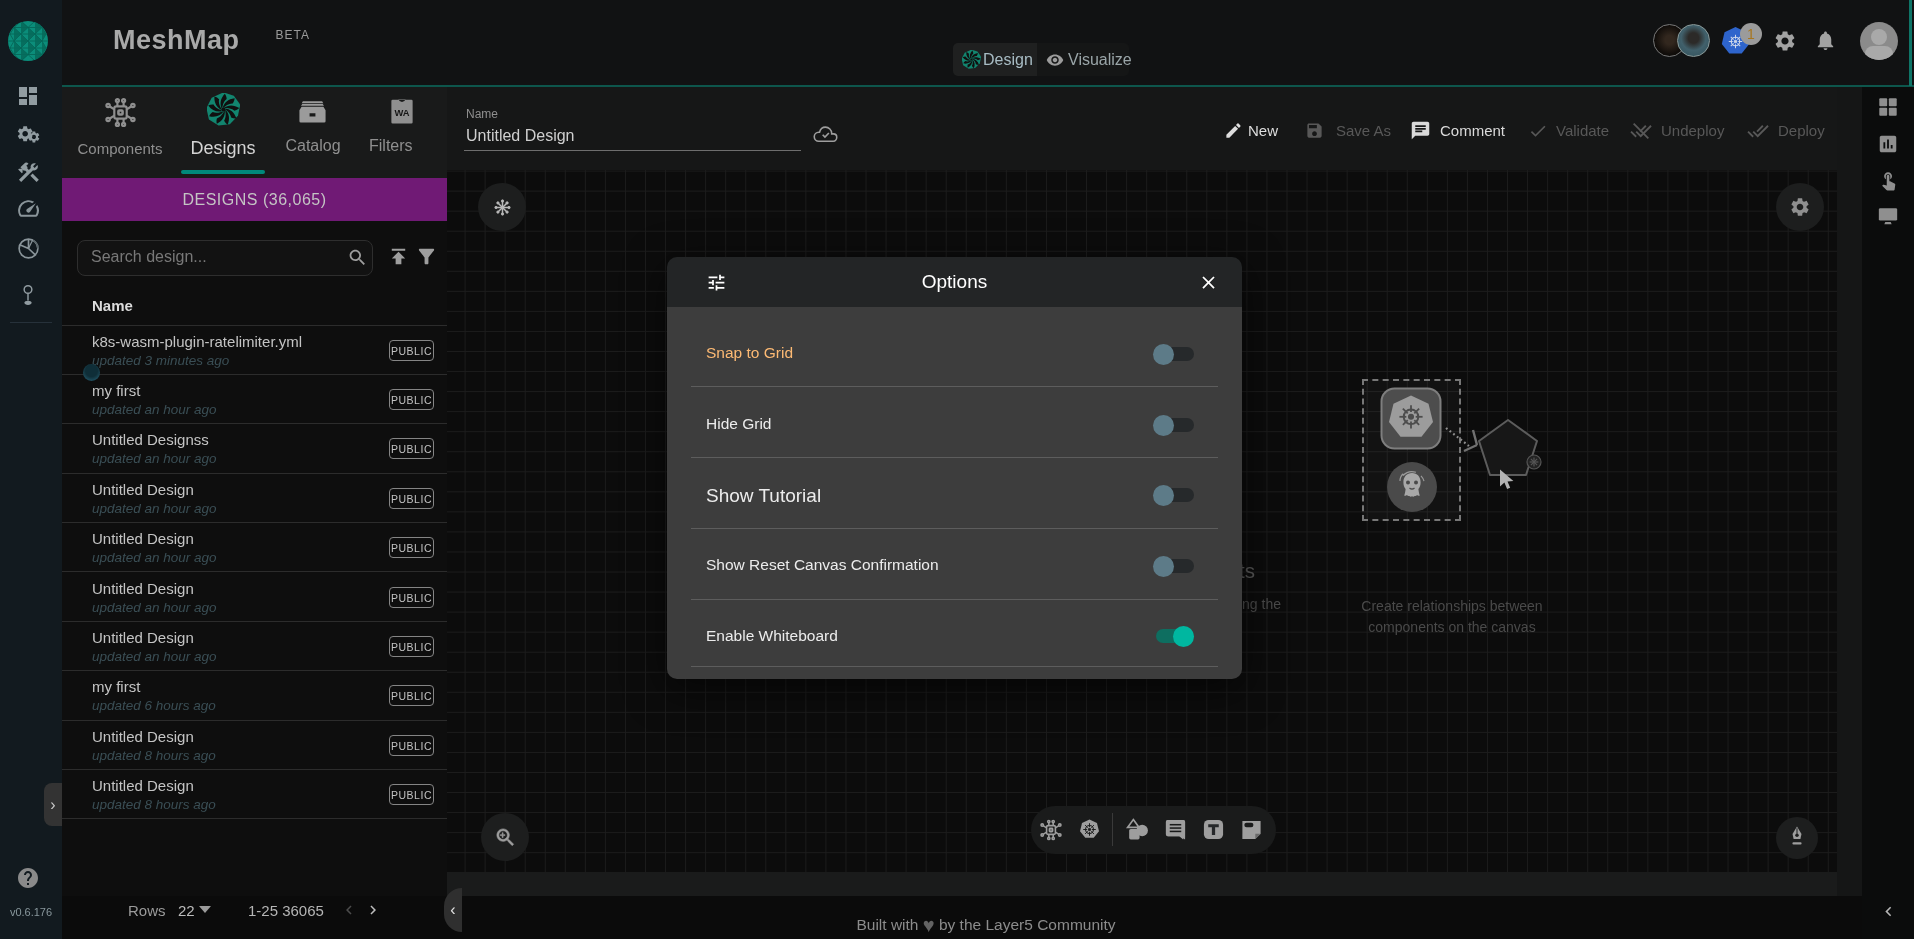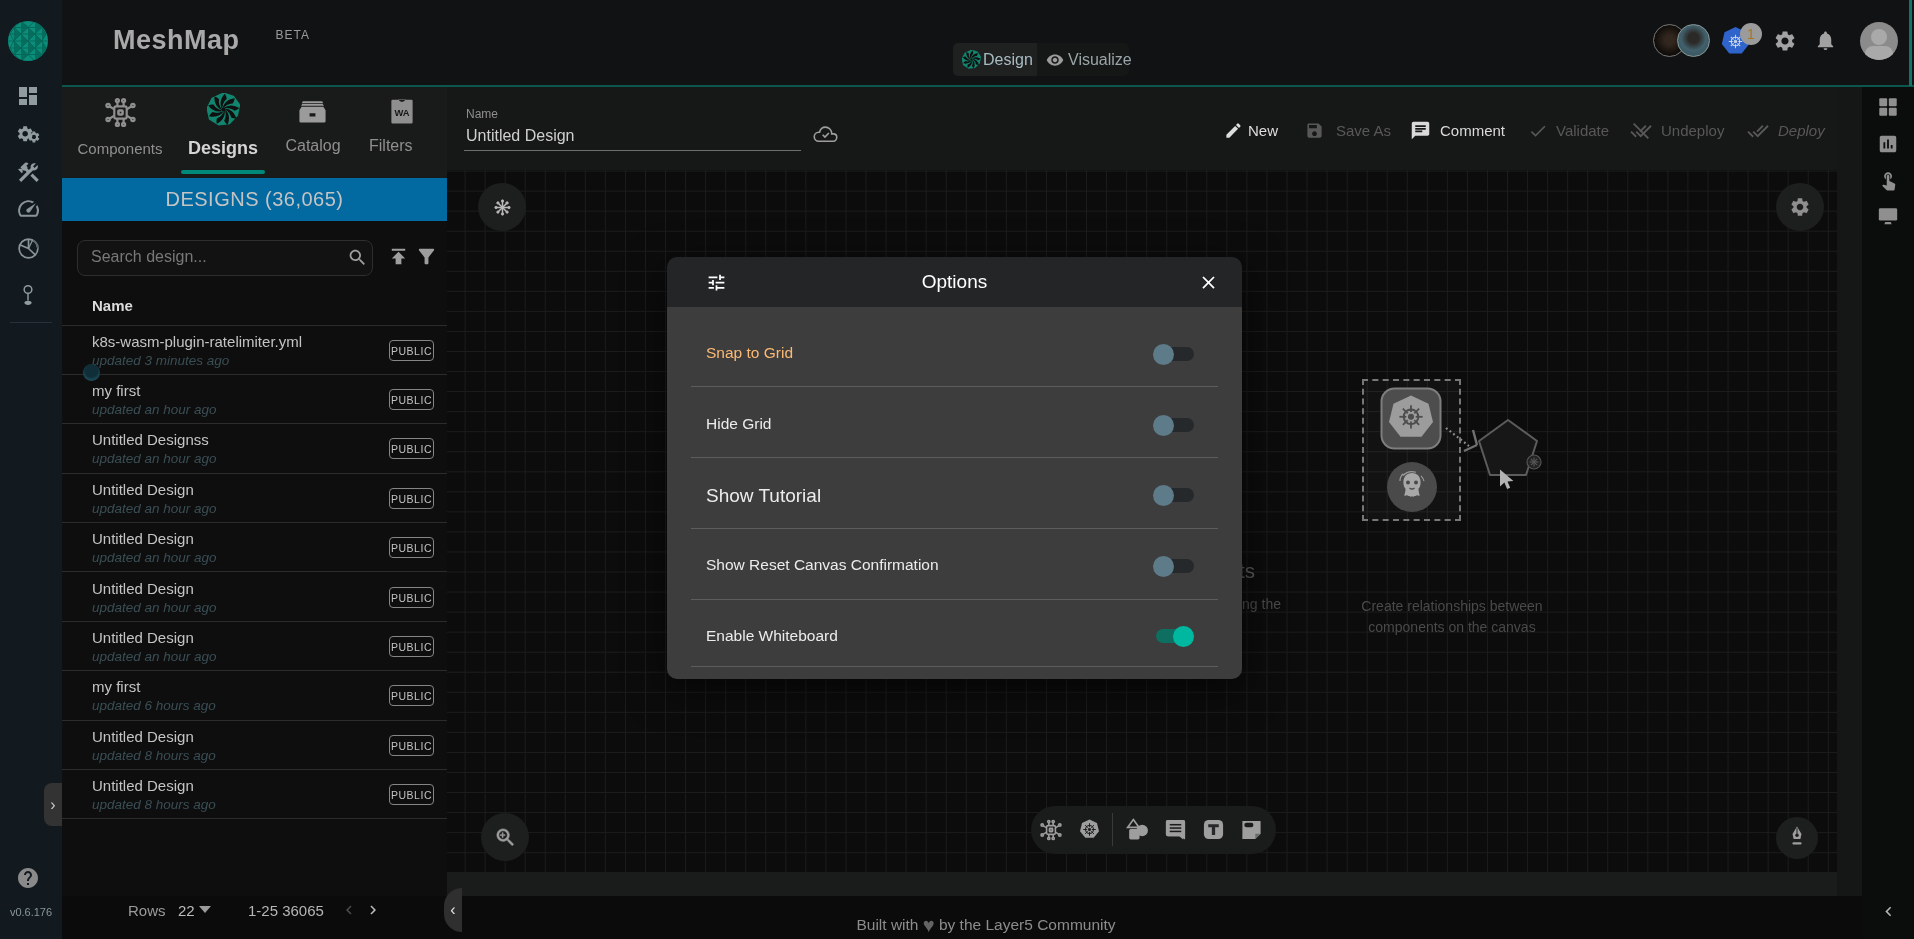--- a/index.html
+++ b/index.html
@@ -42,24 +42,24 @@
       <path d="M6 6.5 L2 13 M13 0 L6 6.5 M20 6.5 L13 0 M27 0 L20 6.5 M34 6.5 L27 0 M2 13 L6 20 L2 27 L6 33.5 M13 40 L6 33.5 M20 33.5 L13 40 M27 40 L20 33.5 M34 33.5 L27 40"></path>
     </g>
     <g fill="#066a5b" opacity="0.9">
       <path d="M13 0 L20 6.5 L13 13 Z M27 0 L34 6.5 L27 13 Z M6 6.5 L13 13 L6 20 Z M20 6.5 L27 13 L20 20 Z M34 6.5 L38 13 L34 20 Z M13 13 L20 20 L13 27 Z M27 13 L34 20 L27 27 Z M6 20 L13 27 L6 33.5 Z M20 20 L27 27 L20 33.5 Z M34 20 L38 27 L34 33.5 Z M13 27 L20 33.5 L13 40 Z M27 27 L34 33.5 L27 40 Z"></path>
     </g>
     </g>
   </svg>
 
   <div class="abs" id="drawer" style="left:62px; top:87px; width:385px; height:809px; background:#0e0e0e;"></div>
   <div class="abs" id="tabstrip" style="left:62px; top:87px; width:385px; height:91px; background:#191a1a;"></div>
-  <div class="abs" id="designsbar" style="left:62px; top:178px; width:385px; height:43px; background:#0369a1; color:#c4c4c4; font-size:20px; letter-spacing:0.5px; text-align:center; line-height:43px;">DESIGNS (36,065)</div>
+  <div class="abs" id="designsbar" style="left:62px; top:178px; width:385px; height:43px; background:#701a75; color:#c4c4c4; font-size:16px; letter-spacing:0.5px; text-align:center; line-height:43px;">DESIGNS (36,065)</div>
 
   <div class="abs" style="left:74px; top:140px; width:92px; text-align:center; color:#8f8f8f; font-size:15px;">Components</div>
-  <div class="abs" style="left:185px; top:138px; width:76px; text-align:center; color:#d4d4d4; font-size:18px;font-weight:bold;">Designs</div>
+  <div class="abs" style="left:185px; top:138px; width:76px; text-align:center; color:#d4d4d4; font-size:18px;">Designs</div>
   <div class="abs" style="left:277px; top:137px; width:72px; text-align:center; color:#8f8f8f; font-size:16px;">Catalog</div>
   <div class="abs" style="left:369px; top:137px; width:64px; color:#8f8f8f; font-size:16px;">Filters</div>
   <div class="abs" style="left:181px; top:170px; width:84px; height:4px; background:#00897b; border-radius:2px;"></div>
 
   <div class="abs" style="left:77px; top:240px; width:296px; height:36px; background:#121212; border:1px solid #2e2e2e; border-radius:8px;"></div>
   <div class="abs" style="left:91px; top:248px; color:#787878; font-size:16px;">Search design...</div>
 
   <div class="abs" style="left:92px; top:297px; color:#dcdcdc; font-size:15px; font-weight:bold;">Name</div>
   <div class="abs" style="left:62px; top:325px; width:385px; height:1px; background:#2c2c2c;"></div>
   <div class="abs" style="left:62px; top:325.5px; width:385px; height:49.4px; border-bottom:1px solid #2c2c2c;">
@@ -134,21 +134,21 @@
 
   <div class="abs" style="left:466px; top:107px; color:#8f8f8f; font-size:12px;">Name</div>
   <div class="abs" style="left:466px; top:127px; color:#cfcfcf; font-size:16px;">Untitled Design</div>
   <div class="abs" style="left:464px; top:150px; width:337px; height:1px; background:#6e6e6e;"></div>
 
   <div class="abs" style="left:1248px; top:122px; color:#dedede; font-size:15px;">New</div>
   <div class="abs" style="left:1336px; top:122px; color:#585858; font-size:15px;">Save As</div>
   <div class="abs" style="left:1440px; top:122px; color:#dadada; font-size:15px;">Comment</div>
   <div class="abs" style="left:1556px; top:122px; color:#585858; font-size:15px;">Validate</div>
   <div class="abs" style="left:1661px; top:122px; color:#585858; font-size:15px;">Undeploy</div>
-  <div class="abs" style="left:1778px; top:122px; color:#585858; font-size:15px;font-style:italic;">Deploy</div>
+  <div class="abs" style="left:1778px; top:122px; color:#585858; font-size:15px;">Deploy</div>
 
   <div class="abs rbtn" style="left:478px; top:183px; width:48px; height:48px; border-radius:50%; background:#1d1e1e;"></div>
   <div class="abs rbtn" style="left:1776px; top:183px; width:48px; height:48px; border-radius:50%; background:#1d1e1e;"></div>
   <div class="abs rbtn" style="left:481px; top:813px; width:48px; height:48px; border-radius:50%; background:#1d1e1e;"></div>
   <div class="abs rbtn" style="left:1776px; top:817px; width:42px; height:42px; border-radius:50%; background:#1d1e1e;"></div>
 
   <div class="abs" style="left:1302px; top:596px; width:300px; text-align:center; color:#4a4a4a; font-size:14px; line-height:21px;">Create relationships between<br>components on the canvas</div>
   <div class="abs" style="left:955px; top:559px; width:300px; text-align:right; color:#585858; font-size:20.5px; white-space:nowrap;">Drag &amp; Drop Components</div>
   <div class="abs" style="left:1000px; top:596px; width:281px; text-align:right; color:#4a4a4a; font-size:14px; white-space:nowrap;">components by dragging the</div>
 

